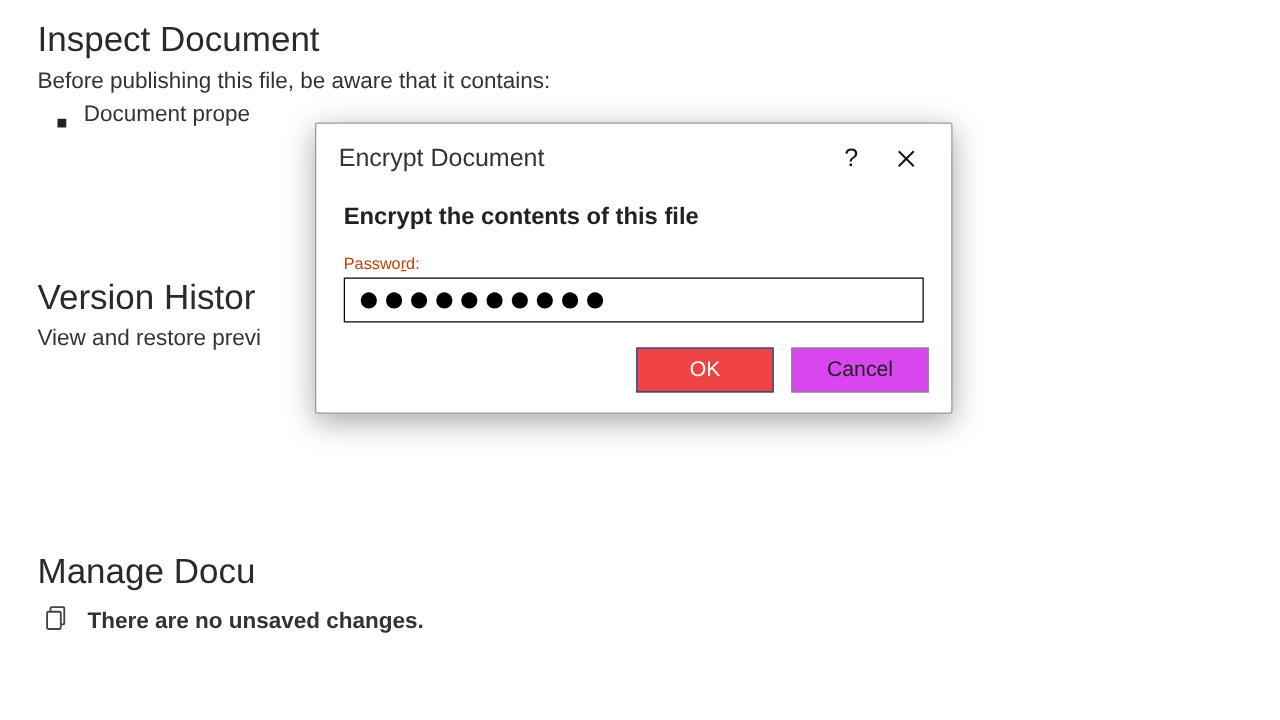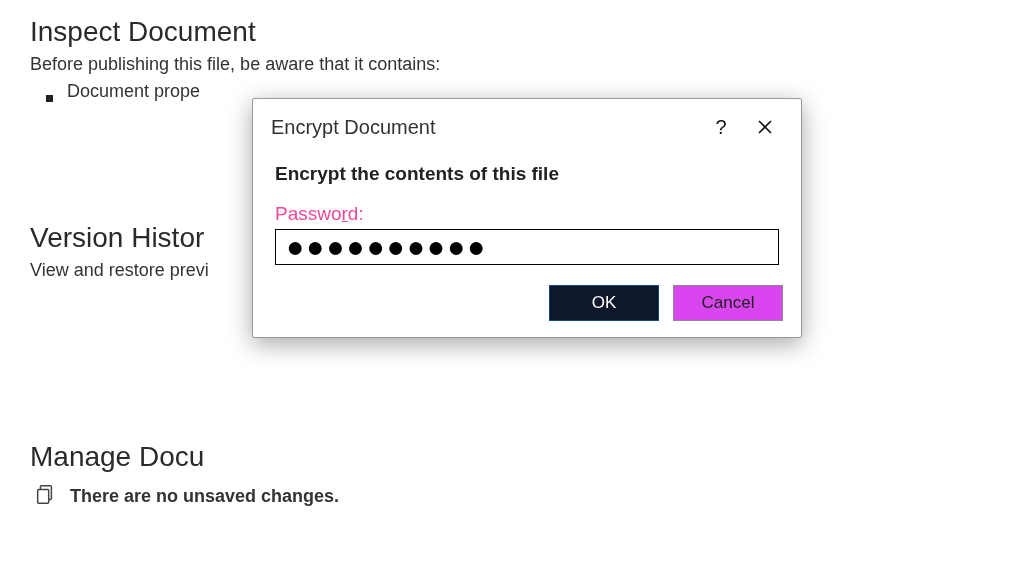--- a/index.html
+++ b/index.html
@@ -56,21 +56,21 @@
       padding-left: 4px;
     }
     .doc-icon svg { width: 22px; height: 22px; }
     .manage-text { font-size: 18px; color: #333; font-weight: bold; }
 
     
     .dialog {
       position: absolute;
       left: 252px;
       top: 98px;
-      width: 550px;
+      width: 510px;
       background: #ffffff;
       border: 1px solid #999;
       box-shadow: 0 6px 24px rgba(0,0,0,0.35);
       border-radius: 2px;
     }
     .dlg-titlebar {
       display: flex;
       align-items: center;
       padding: 10px 14px 0 18px;
     }
@@ -93,22 +93,22 @@
     .dlg-body {
       padding: 18px 22px 14px 22px;
     }
     .dlg-subtitle {
       font-size: 19px;
       font-weight: 700;
       color: #222;
       margin-bottom: 18px;
     }
     .pw-label {
-      font-size: 19px;
-      color: #ec4899;
+      font-size: 13px;
+      color: #c2410c;
       margin-bottom: 4px;
     }
     .pw-label .underline-r {
       text-decoration: underline;
     }
     .pw-input {
       width: 100%;
       height: 36px;
       border: 1.5px solid #000;
       padding: 0 10px;
@@ -134,21 +134,21 @@
       min-width: 110px;
       height: 36px;
       font-size: 17px;
       border: 1px solid #888;
       cursor: pointer;
       display: flex;
       align-items: center;
       justify-content: center;
     }
     .btn-primary {
-      background: #0f172a;
+      background: #ef4444;
       color: #fff;
       border: 1px solid #114a90;
     }
     .btn-secondary {
       background: #d946ef;
       color: #222;
     }
   </style>
 </head>
 <body>

